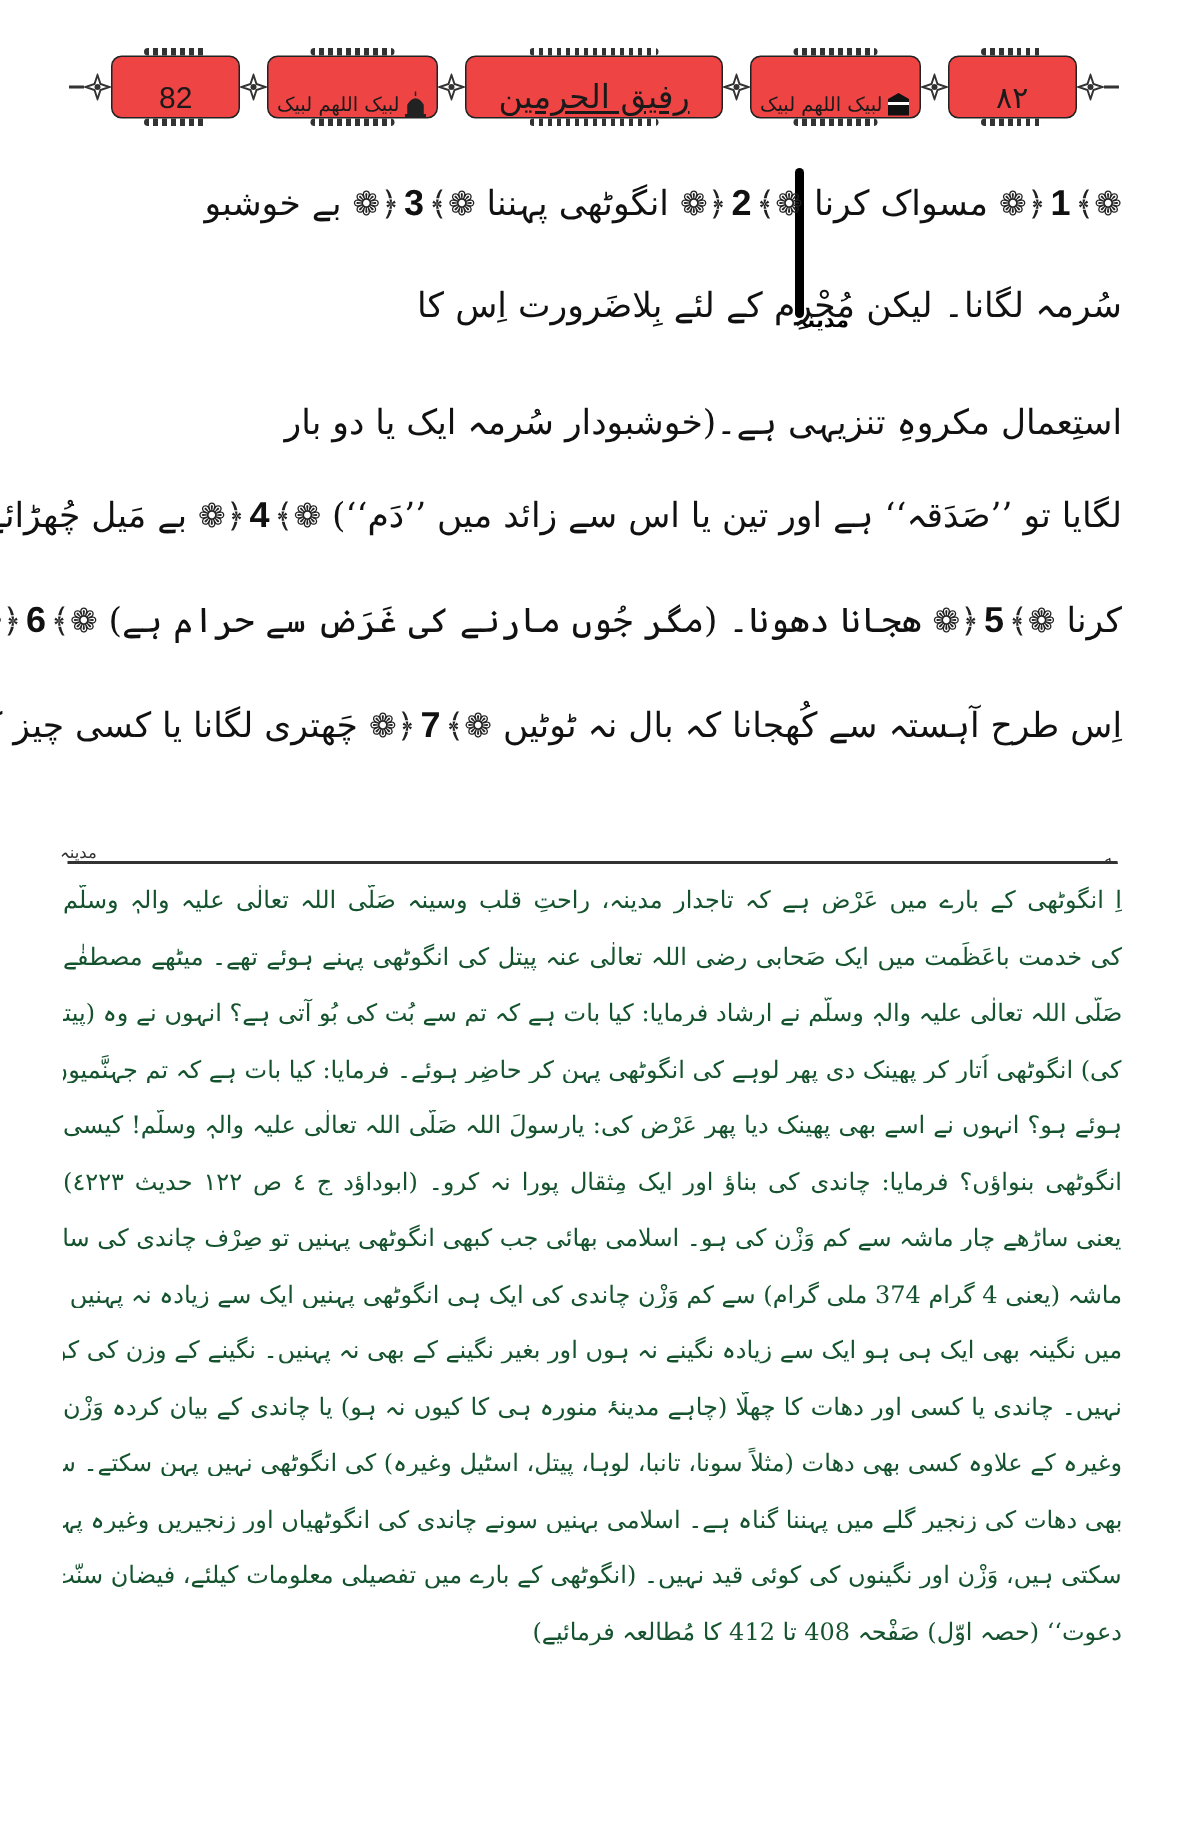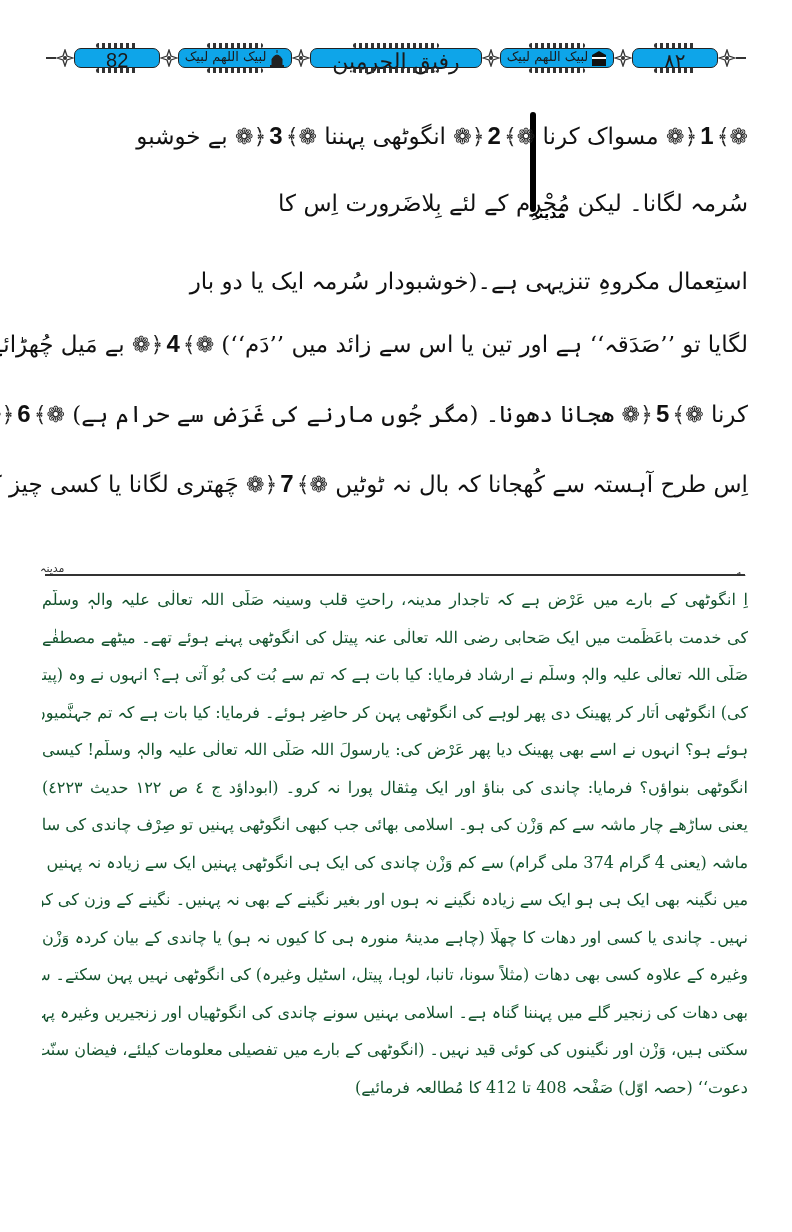--- a/index.html
+++ b/index.html
@@ -10,34 +10,34 @@
   .header {
     position: absolute; top: 40px; left: 46px; width: 700px; height: 36px;
     display: flex; align-items: center; justify-content: space-between;
   }
   .orn {
     width: 18px; height: 18px; position: relative; flex: 0 0 auto;
   }
   .orn svg { width: 18px; height: 18px; display: block; }
   .tip { width: 10px; height: 2px; background:#333; flex: 0 0 auto; }
   .hbox {
-    position: relative; height: 20px; border: 1.5px solid #222; border-radius: 7px;
-    display: flex; align-items: flex-start; justify-content: center;
-    background: #0ea5e9; box-sizing: border-box;
+    position: relative; height: 42px; border: 1.5px solid #222; border-radius: 7px;
+    display: flex; align-items: flex-end; justify-content: center;
+    background: #ef4444; box-sizing: border-box;
   }
   .hbox::before, .hbox::after {
     content: ""; position: absolute; left: 25%; right: 25%; height: 5px;
     background: repeating-linear-gradient(90deg, #333 0 3px, transparent 3px 6px);
     border-radius: 6px;
   }
   .hbox::before { top: -6px; }
   .hbox::after { bottom: -6px; }
   .pg { width: 90px; font-size: 20px; font-family: "Liberation Sans", sans-serif; }
   .lab { width: 118px; font-size: 13px; direction: rtl; gap: 3px; }
-  .title { width: 180px; font-size: 22px; direction: rtl; font-family: "DejaVu Serif", serif; }
+  .title { width: 180px; font-size: 22px; direction: rtl; font-family: "DejaVu Serif", serif; text-decoration: underline; }
   .lab .ic { width: 16px; height: 18px; display:inline-block; }
 
   .heading-block {
     position: absolute; top: 108px; right: 44px; width: 220px; height: 110px;
     direction: rtl; text-align: right;
   }
   .heading-block .hl {
     font-family: "DejaVu Serif", serif; font-weight: bold; font-size: 40px; line-height: 52px;
     color: #000; white-space: nowrap;
   }

